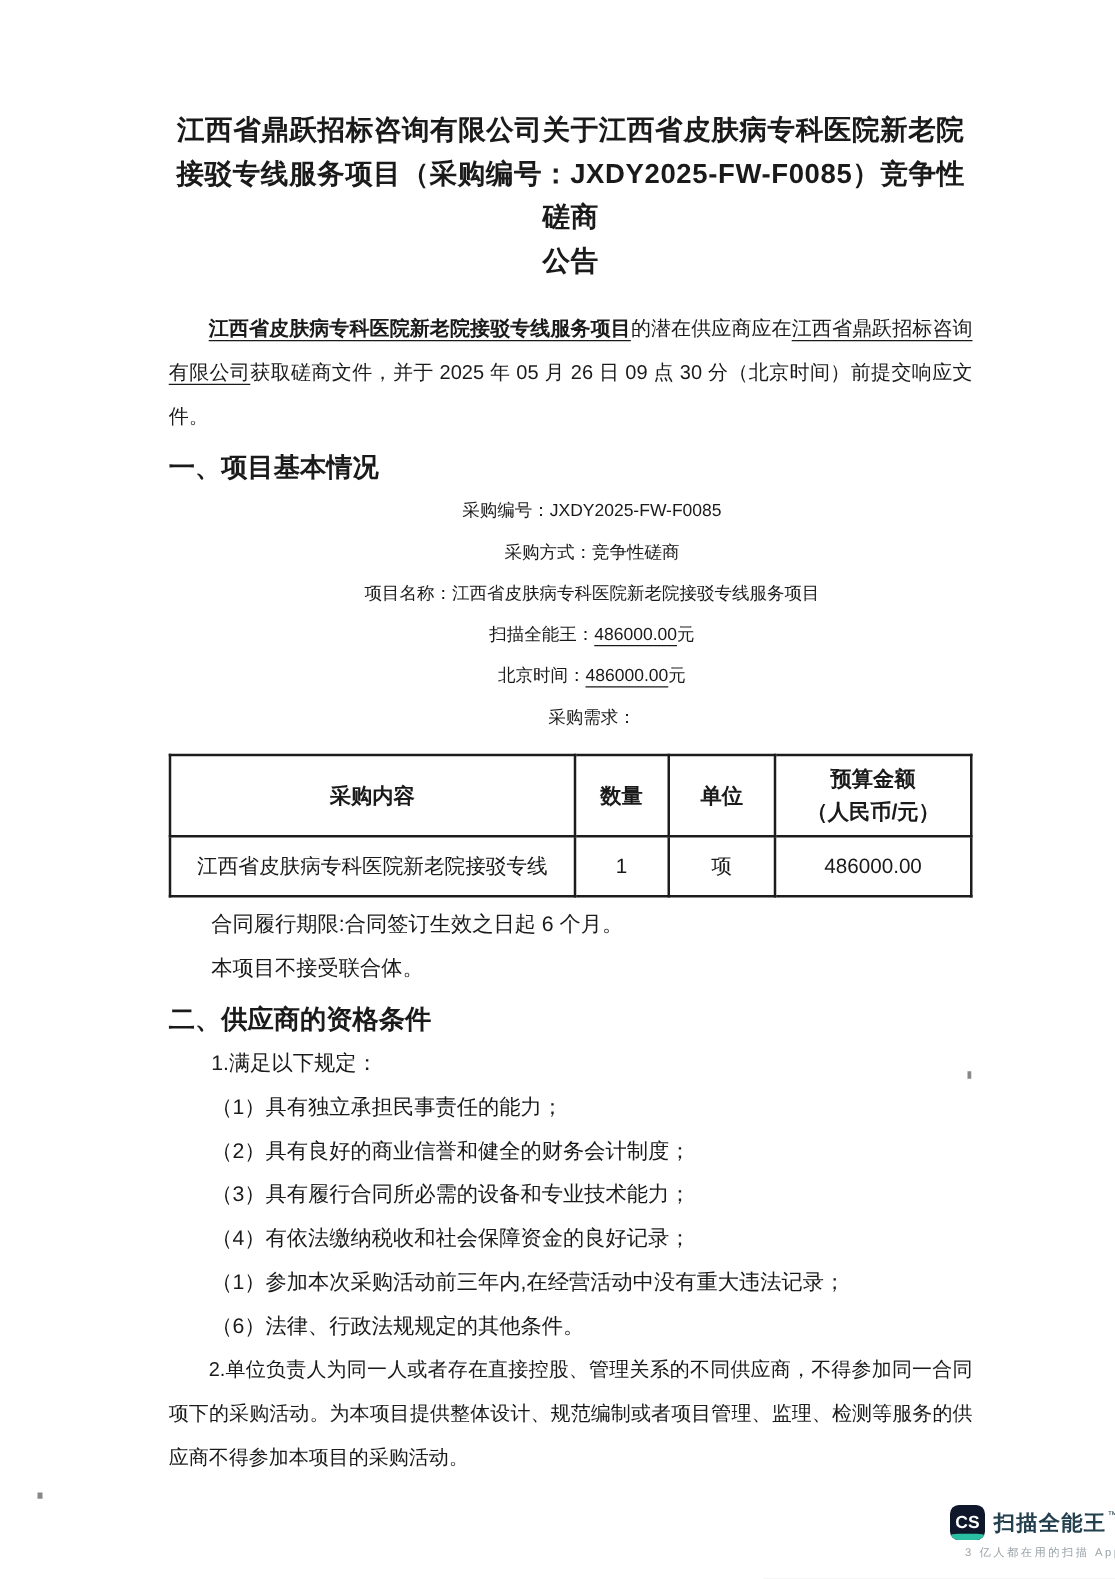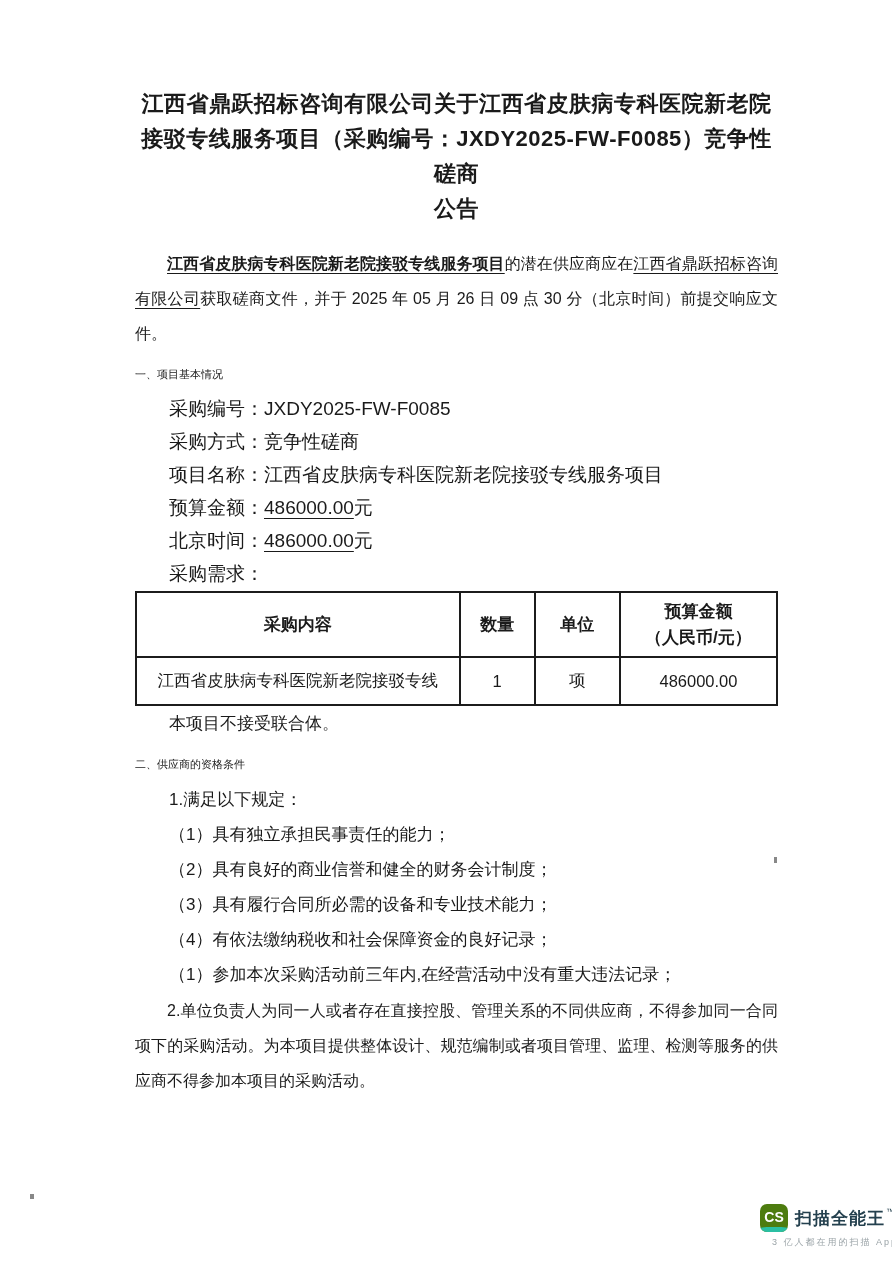--- a/index.html
+++ b/index.html
@@ -39,37 +39,38 @@
   .indent2 { text-indent: 2em; }
   .intro { margin-top: 20px; }
   .bold { font-weight: 700; }
   .underline {
     text-decoration: underline;
     text-underline-offset: 4px;
     text-decoration-thickness: 1px;
   }
   .sec-heading {
     margin: 6px 0 0 0;
-    font-size: 11px;
-    line-height: 35px;
-    font-weight: 400;
+    font-size: 21px;
+    line-height: 35px;
+    font-weight: 700;
   }
   .field-line {
     padding-left: 34px;
-    font-size: 19px;
+    font-size: 14px;
     line-height: 33px;
+    text-align: center;
   }
   .body-line {
     padding-left: 34px;
     font-size: 17px;
     line-height: 35px;
   }
   .req-table {
     width: 100%;
-    margin-top: 1px;
+    margin-top: 13px;
     border-collapse: collapse;
     table-layout: fixed;
   }
   .req-table th, .req-table td {
     border: 2px solid #1c1c1c;
     text-align: center;
     vertical-align: middle;
     padding: 0 4px;
   }
   .req-table th {
@@ -106,21 +107,21 @@
   .wm-row {
     display: flex;
     align-items: center;
     gap: 7px;
   }
   .wm-logo {
     position: relative;
     width: 28px;
     height: 28px;
     border-radius: 7px;
-    background: #4d7c0f;
+    background: #0f172a;
     color: #ffffff;
     font-size: 14px;
     font-weight: 700;
     display: flex;
     align-items: center;
     justify-content: center;
     overflow: hidden;
     flex: 0 0 auto;
   }
   .wm-logo::after {
@@ -166,21 +167,21 @@
       <span class="t-line">公告</span>
     </h1>
 
     <p class="para indent2 intro"><span class="bold underline">江西省皮肤病专科医院新老院接驳专线服务项目</span><span>的潜在供应商应在</span><span class="underline">江西省鼎跃招标咨询有限公司</span><span>获取磋商文件，并于 2025 年 05 月 26 日 09 点 30 分（北京时间）前提交响应文件。</span></p>
 
     <h2 class="sec-heading">一、项目基本情况</h2>
 
     <div class="field-line"><span>采购编号：</span><span>JXDY2025-FW-F0085</span></div>
     <div class="field-line"><span>采购方式：</span><span>竞争性磋商</span></div>
     <div class="field-line"><span>项目名称：</span><span>江西省皮肤病专科医院新老院接驳专线服务项目</span></div>
-    <div class="field-line"><span>预算金额：</span><span class="underline">486000.00</span><span>元</span></div>
+    <div class="field-line"><span>扫描全能王：</span><span class="underline">486000.00</span><span>元</span></div>
     <div class="field-line"><span>北京时间：</span><span class="underline">486000.00</span><span>元</span></div>
     <div class="field-line"><span>采购需求：</span></div>
 
     <table class="req-table">
       <thead>
         <tr>
           <th class="col1">采购内容</th>
           <th class="col2">数量</th>
           <th class="col3">单位</th>
           <th class="col4">
@@ -192,30 +193,32 @@
       <tbody>
         <tr>
           <td>江西省皮肤病专科医院新老院接驳专线</td>
           <td>1</td>
           <td>项</td>
           <td>486000.00</td>
         </tr>
       </tbody>
     </table>
 
+    <div class="body-line after-table">合同履行期限:合同签订生效之日起 6 个月。</div>
     <div class="body-line">本项目不接受联合体。</div>
 
     <h2 class="sec-heading">二、供应商的资格条件</h2>
 
     <div class="body-line">1.满足以下规定：</div>
     <div class="body-line">（1）具有独立承担民事责任的能力；</div>
     <div class="body-line">（2）具有良好的商业信誉和健全的财务会计制度；</div>
     <div class="body-line">（3）具有履行合同所必需的设备和专业技术能力；</div>
     <div class="body-line">（4）有依法缴纳税收和社会保障资金的良好记录；</div>
     <div class="body-line">（1）参加本次采购活动前三年内,在经营活动中没有重大违法记录；</div>
+    <div class="body-line">（6）法律、行政法规规定的其他条件。</div>
 
     <p class="para indent2 para2">2.单位负责人为同一人或者存在直接控股、管理关系的不同供应商，不得参加同一合同项下的采购活动。为本项目提供整体设计、规范编制或者项目管理、监理、检测等服务的供应商不得参加本项目的采购活动。</p>
 
   </div>
 
   <div class="speck speck-a"></div>
   <div class="speck speck-b"></div>
 
   <div class="watermark">
     <div class="wm-row">

